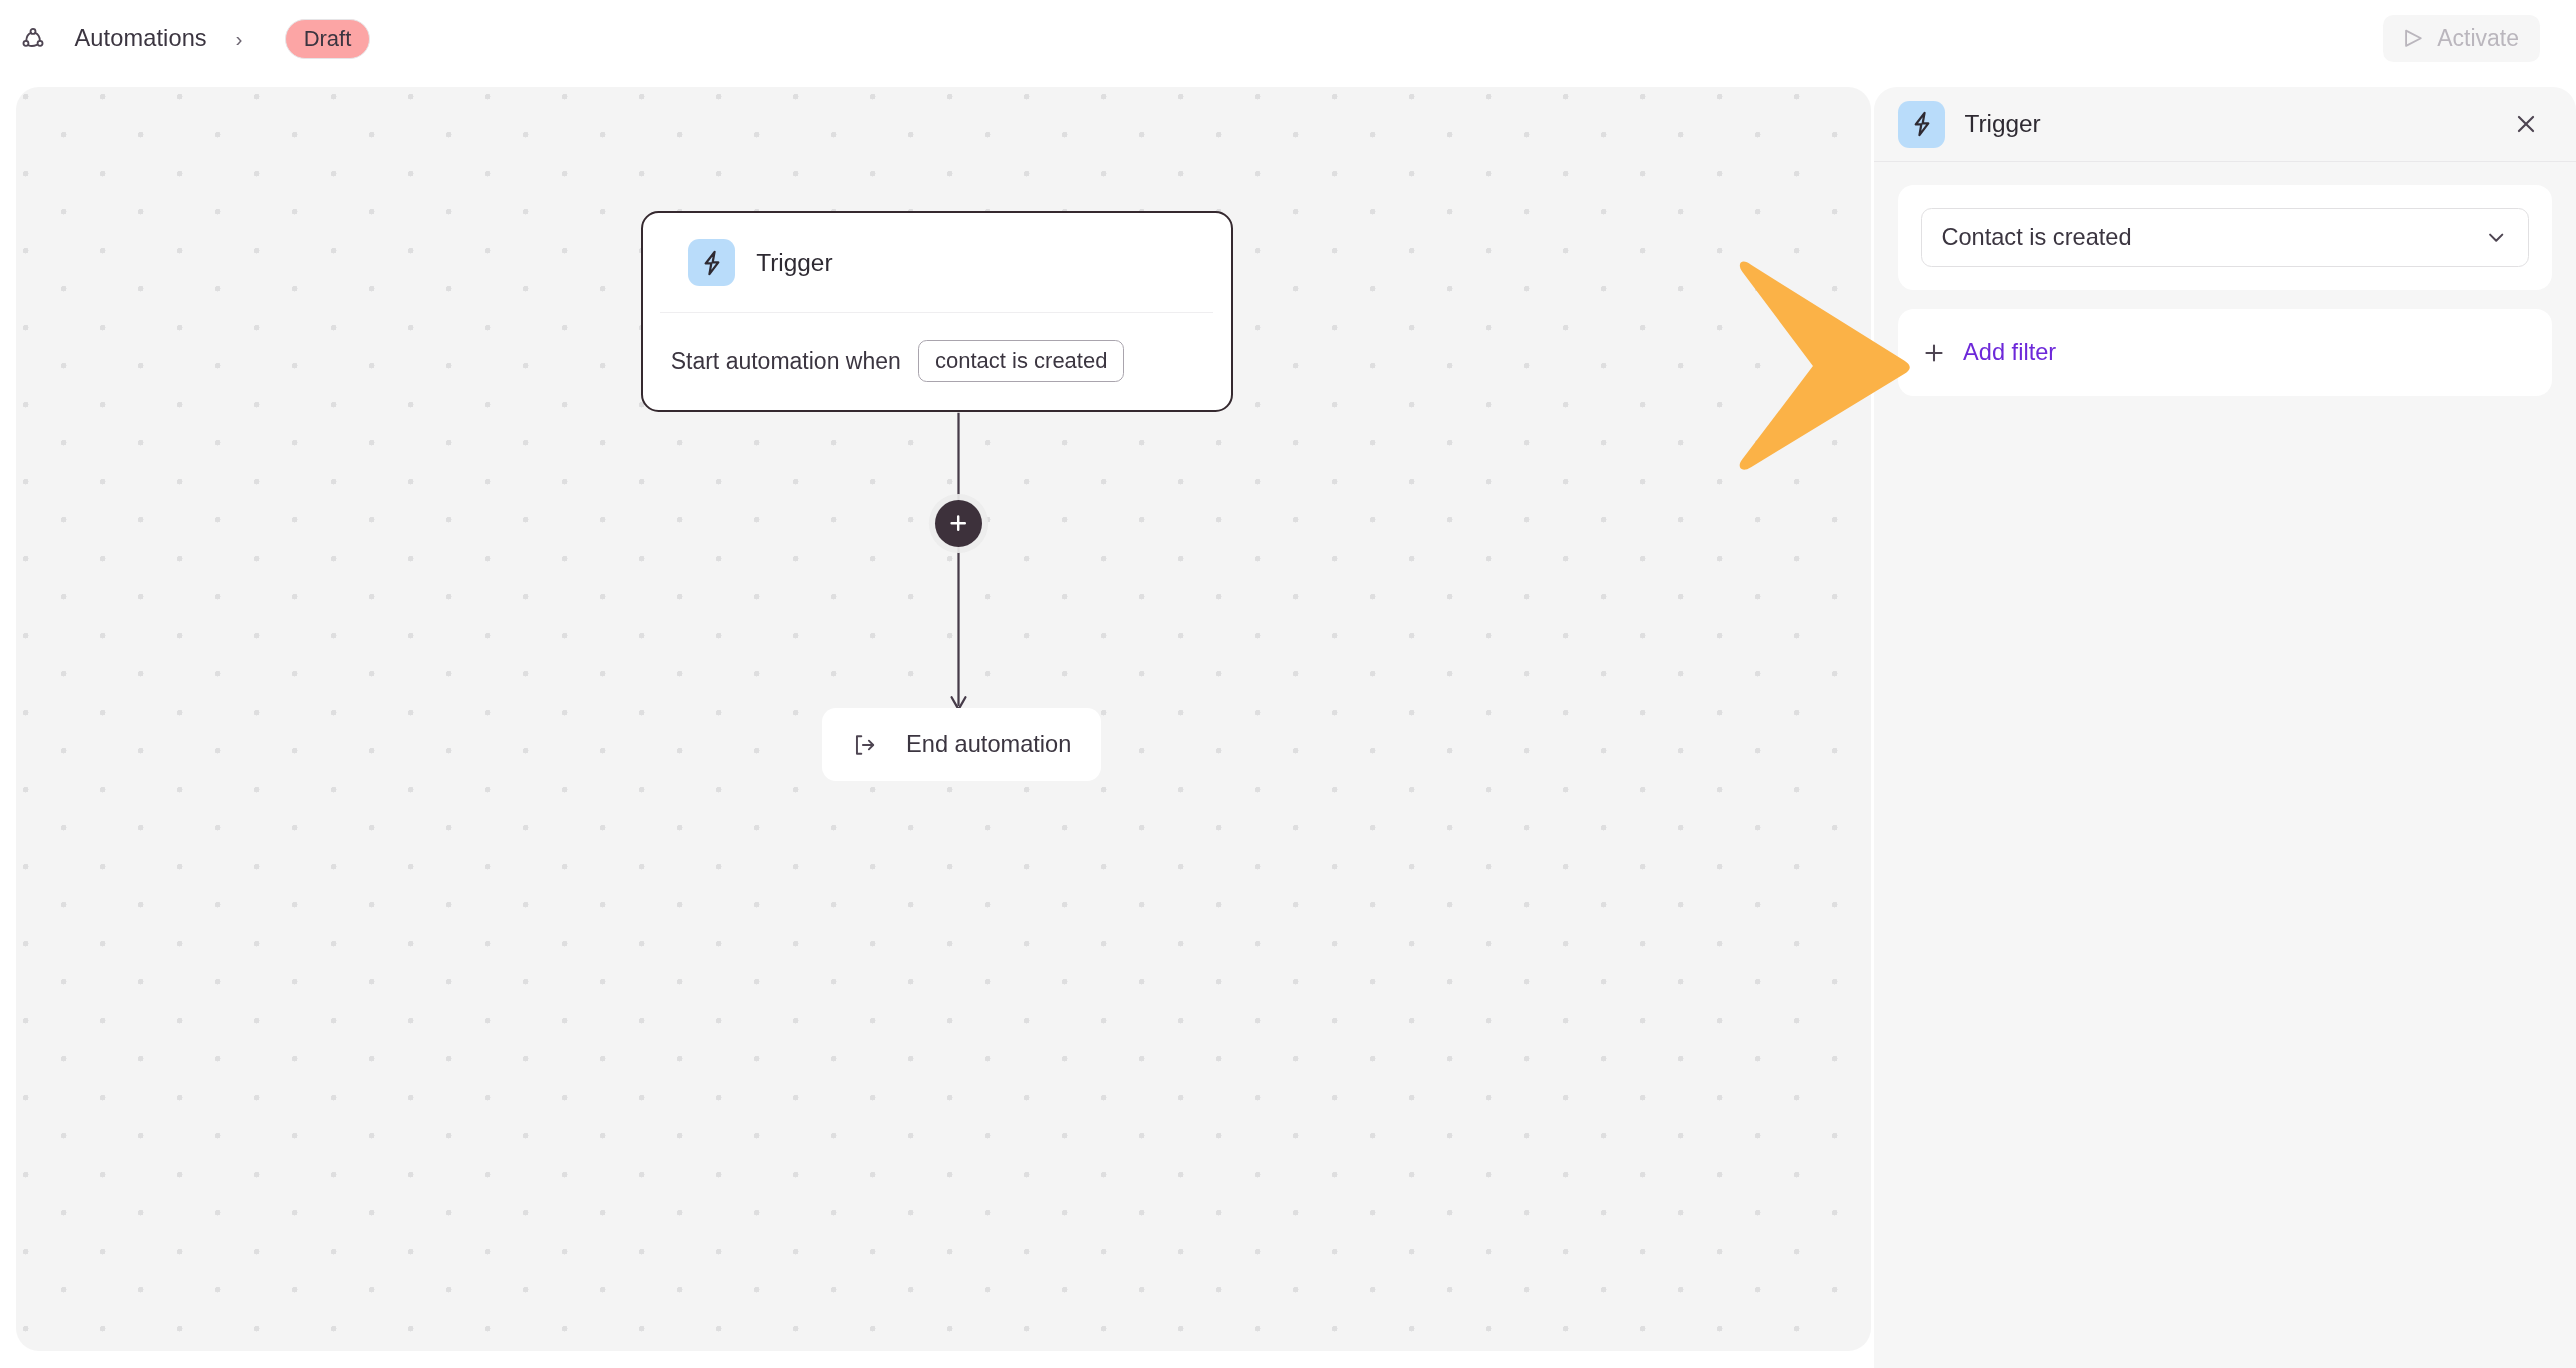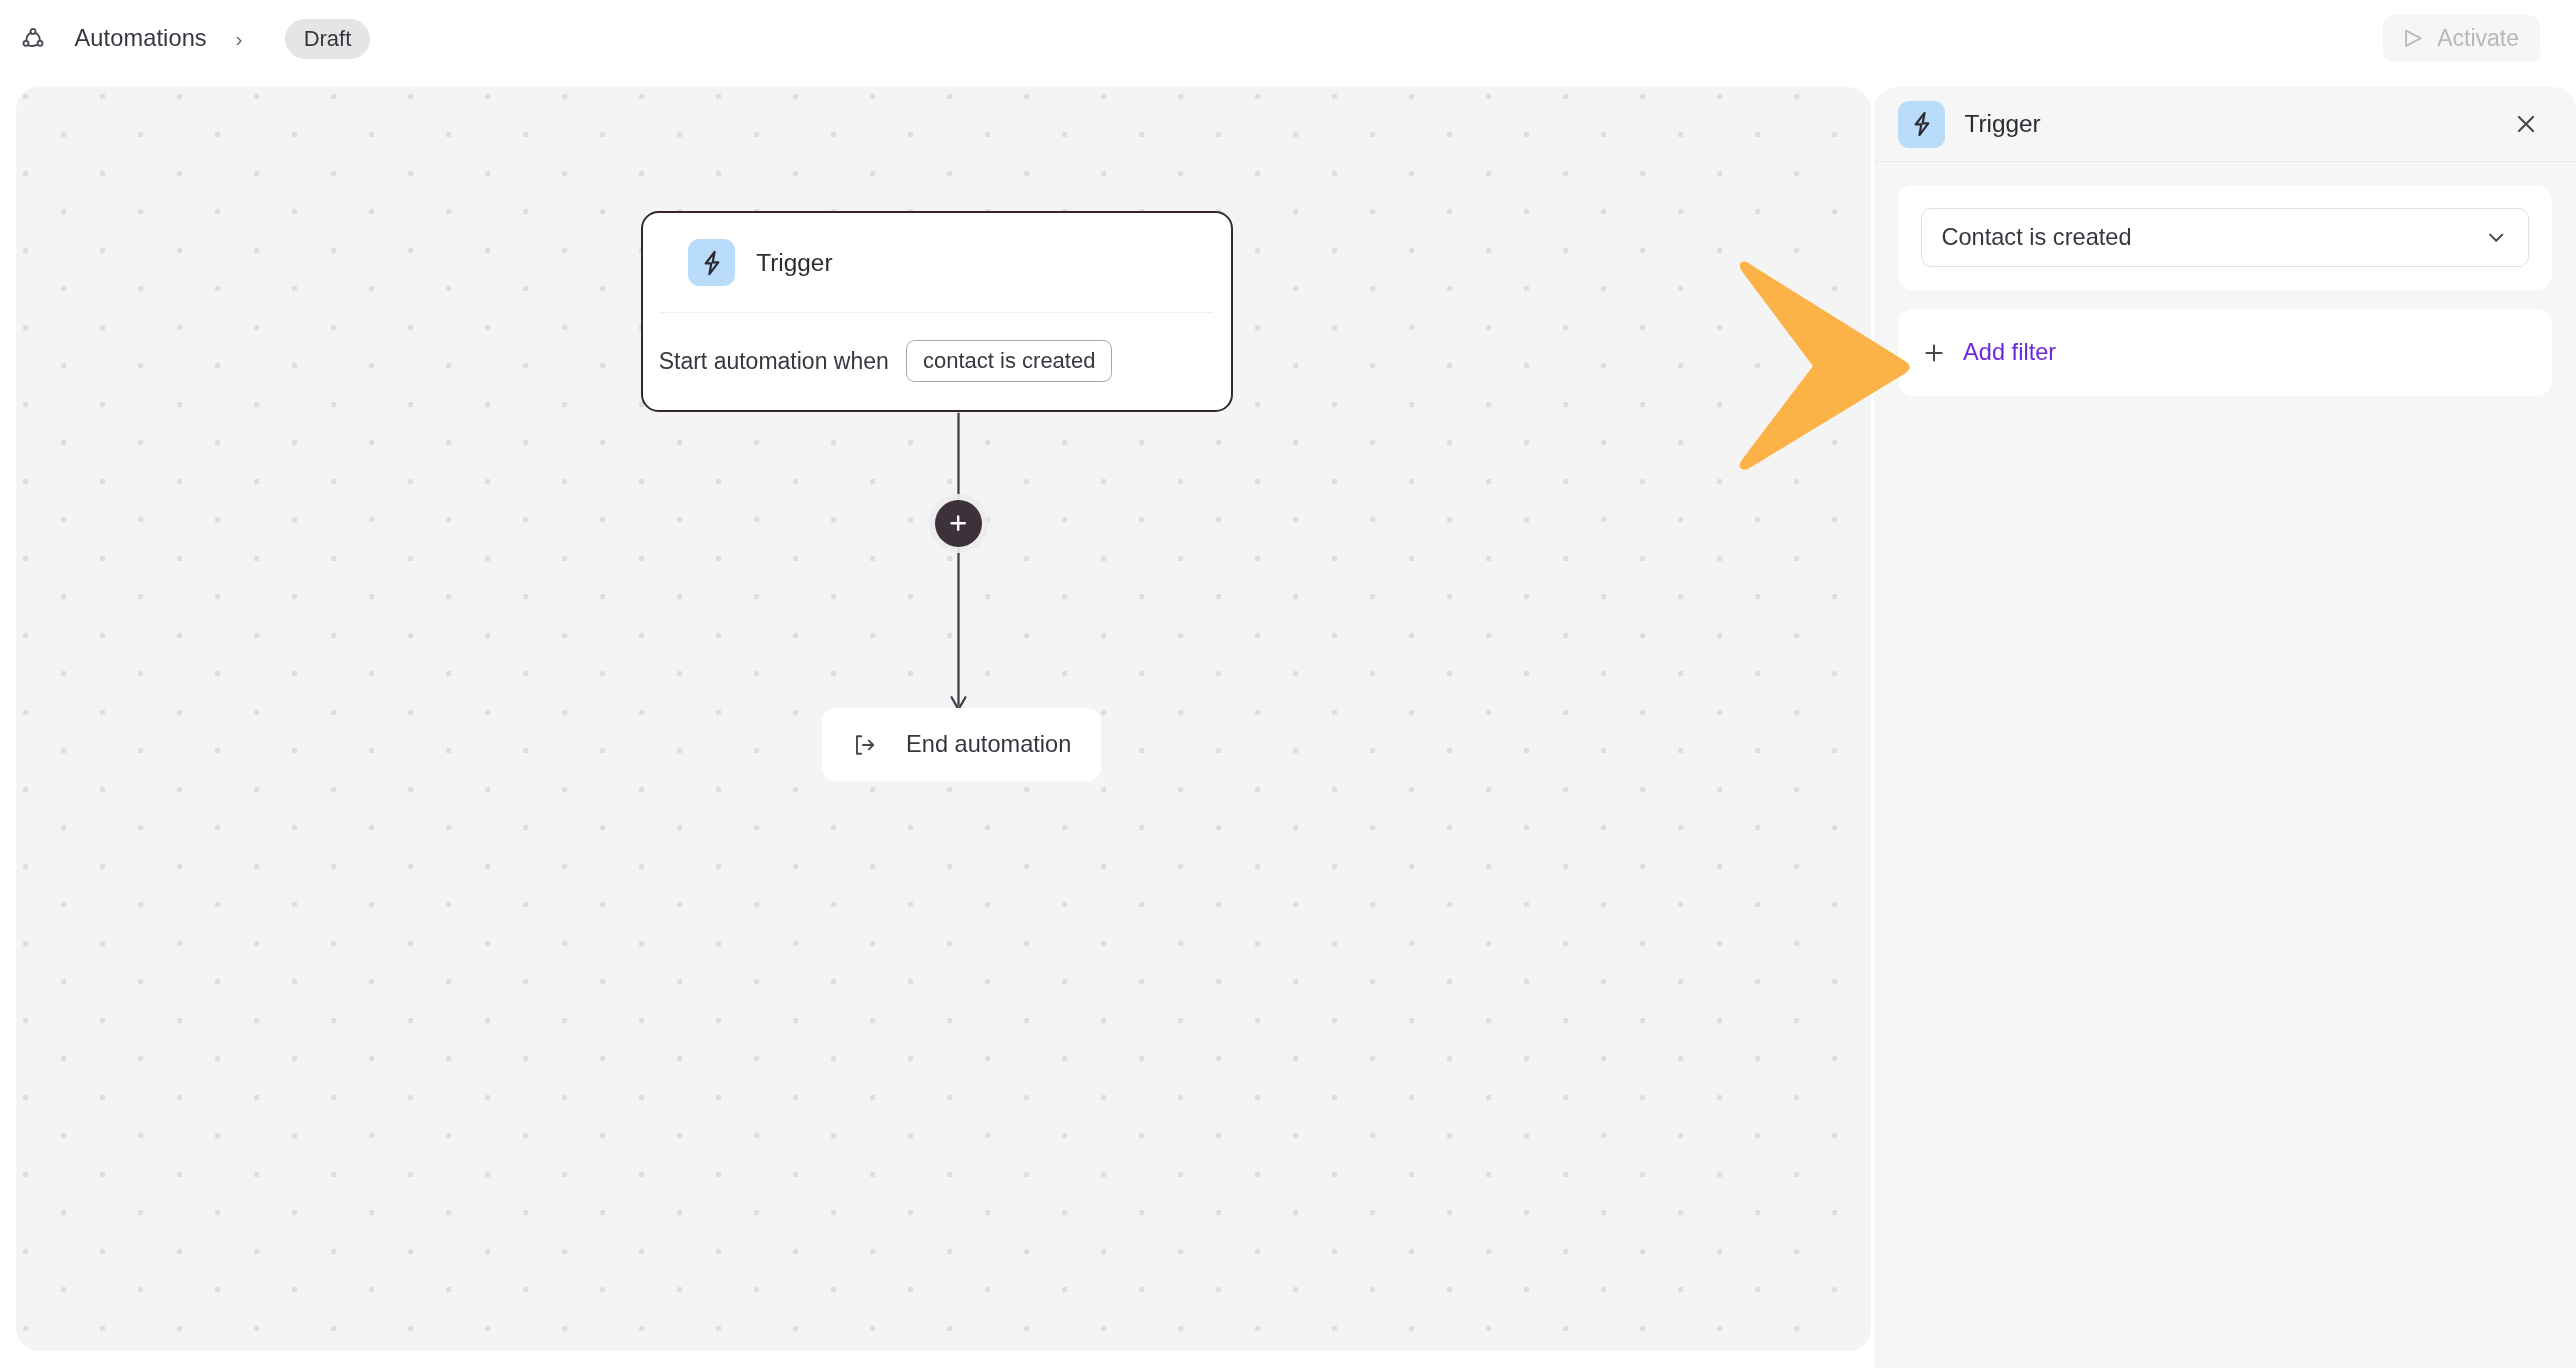--- a/index.html
+++ b/index.html
@@ -67,21 +67,21 @@
     white-space: nowrap;
     letter-spacing: 0.1px;
   }
 
   #status-badge {
     margin-left: 14px;
     height: 40px;
     padding: 0 17.5px;
     border: 1.3px solid #E6E5E7;
     border-radius: 20px;
-    background: #e5e5e5;
+    background: #fca5a5;
     display: flex;
     align-items: center;
     font-size: 22px;
     color: #3B3540;
   }
 
   #activate-button {
     position: absolute;
     right: 36px;
     top: 15px;
@@ -147,21 +147,21 @@
 
   .node-title {
     font-size: 24.4px;
     color: #2E2A32;
   }
 
   .node-body {
     height: 96px;
     display: flex;
     align-items: center;
-    padding-left: 16px;
+    padding-left: 28px;
     gap: 17.5px;
   }
 
   .node-body-label {
     font-size: 23px;
     color: #3B3540;
     white-space: nowrap;
   }
 
   .chip {

